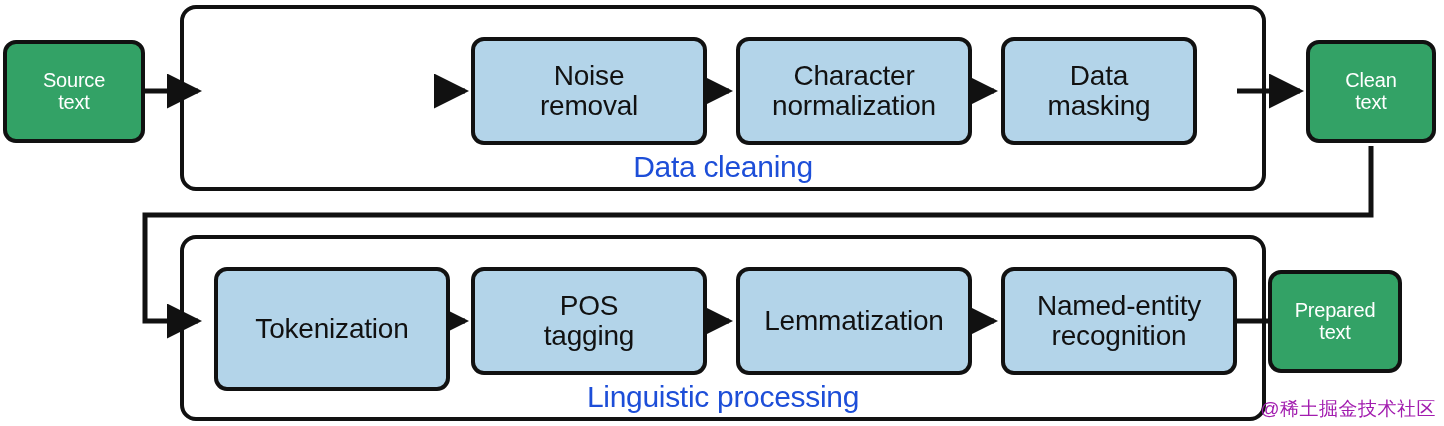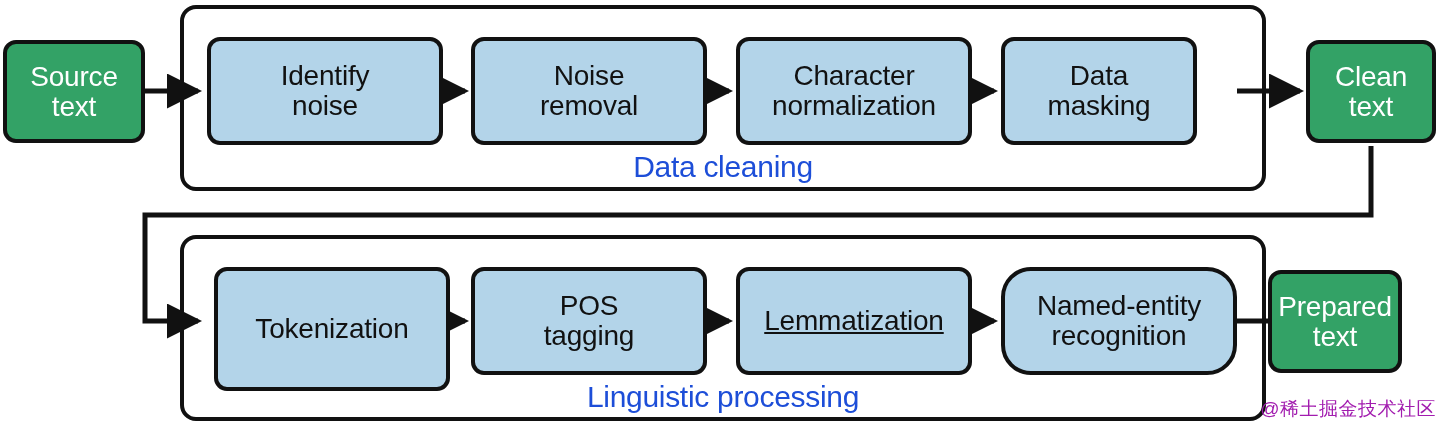--- a/index.html
+++ b/index.html
@@ -37,21 +37,21 @@
     letter-spacing: -0.2px;
     z-index: 3;
   }
   .node-step {
     background: #b3d4e9;
     color: #111111;
     font-size: 28px;
   }
   .node-terminal {
     color: #ffffff;
-    font-size: 28px;
+    font-size: 20px;
   }
   .node-inner {
     padding: 0 6px;
     white-space: pre-line;
   }
   .group-box {
     position: absolute;
     box-sizing: border-box;
     border: 4px solid #111111;
     border-radius: 16px;
@@ -125,24 +125,20 @@
   <div class="node node-terminal" style="left:1306px; top:40px; width:130px; height:103px; background:#33a266;">
     <span class="node-inner">Clean
 text</span>
   </div>
 
   <div class="node node-terminal" style="left:1268px; top:270px; width:134px; height:103px; background:#33a266;">
     <span class="node-inner">Prepared
 text</span>
   </div>
 
-  <div class="node node-step" style="left:207px; top:37px; width:236px; height:108px;">
-    <span class="node-inner">Identify
-noise</span>
-  </div>
 
   <div class="node node-step" style="left:471px; top:37px; width:236px; height:108px;">
     <span class="node-inner">Noise
 removal</span>
   </div>
 
   <div class="node node-step" style="left:736px; top:37px; width:236px; height:108px;">
     <span class="node-inner">Character
 normalization</span>
   </div>
@@ -154,24 +150,24 @@
 
   <div class="node node-step" style="left:214px; top:267px; width:236px; height:124px;">
     <span class="node-inner">Tokenization</span>
   </div>
 
   <div class="node node-step" style="left:471px; top:267px; width:236px; height:108px;">
     <span class="node-inner">POS
 tagging</span>
   </div>
 
-  <div class="node node-step" style="left:736px; top:267px; width:236px; height:108px;text-decoration:underline;">
+  <div class="node node-step" style="left:736px; top:267px; width:236px; height:108px;">
     <span class="node-inner">Lemmatization</span>
   </div>
 
-  <div class="node node-step" style="left:1001px; top:267px; width:236px; height:108px;border-radius:30px;">
+  <div class="node node-step" style="left:1001px; top:267px; width:236px; height:108px;">
     <span class="node-inner">Named-entity
 recognition</span>
   </div>
 
   <div class="watermark">@稀土掘金技术社区</div>
 
 </div>
 
 </body></html>

